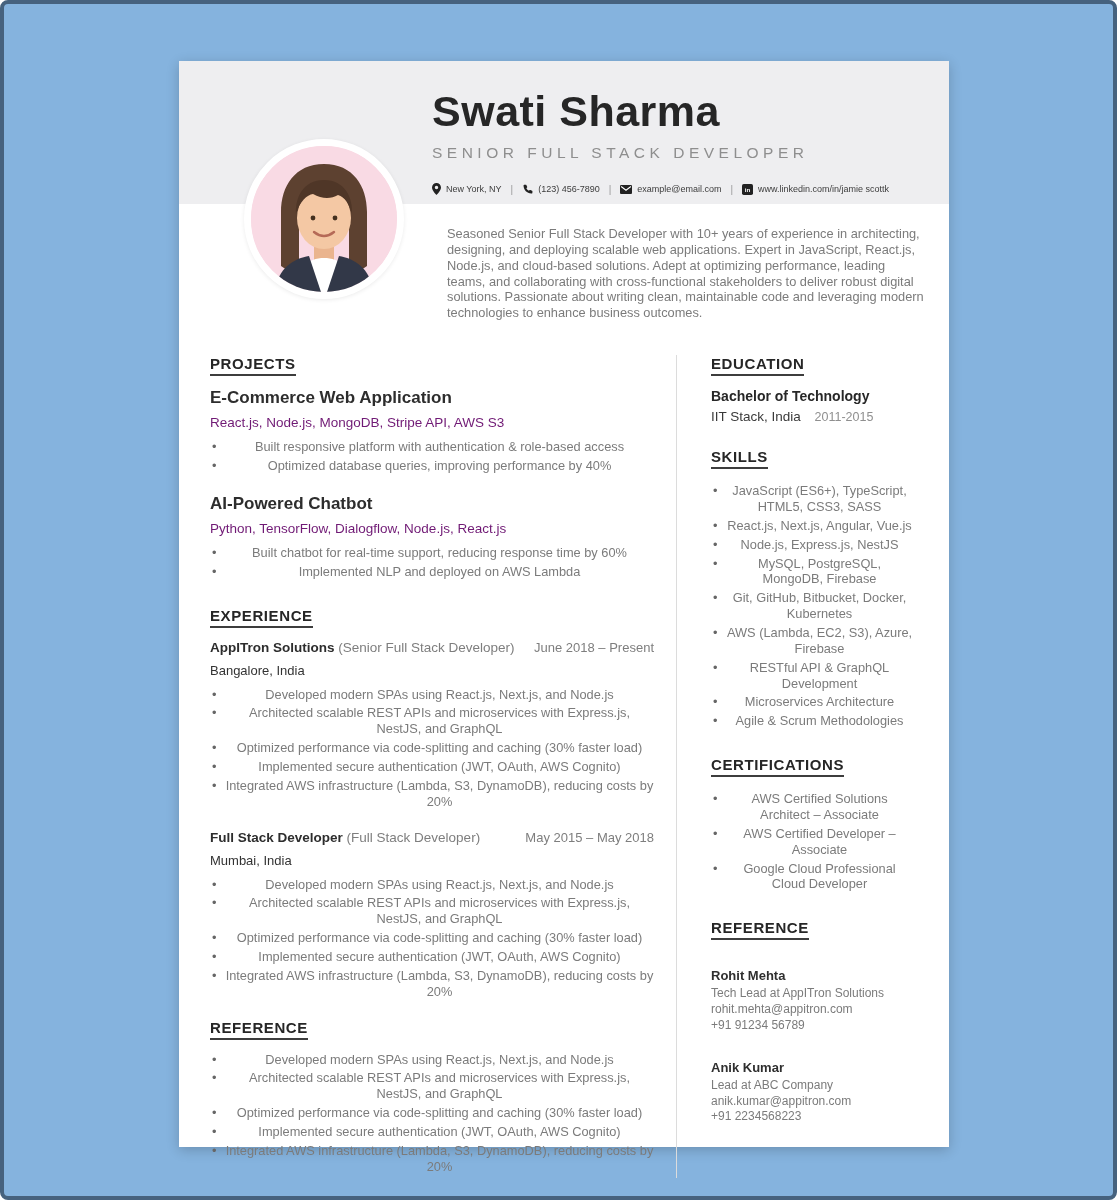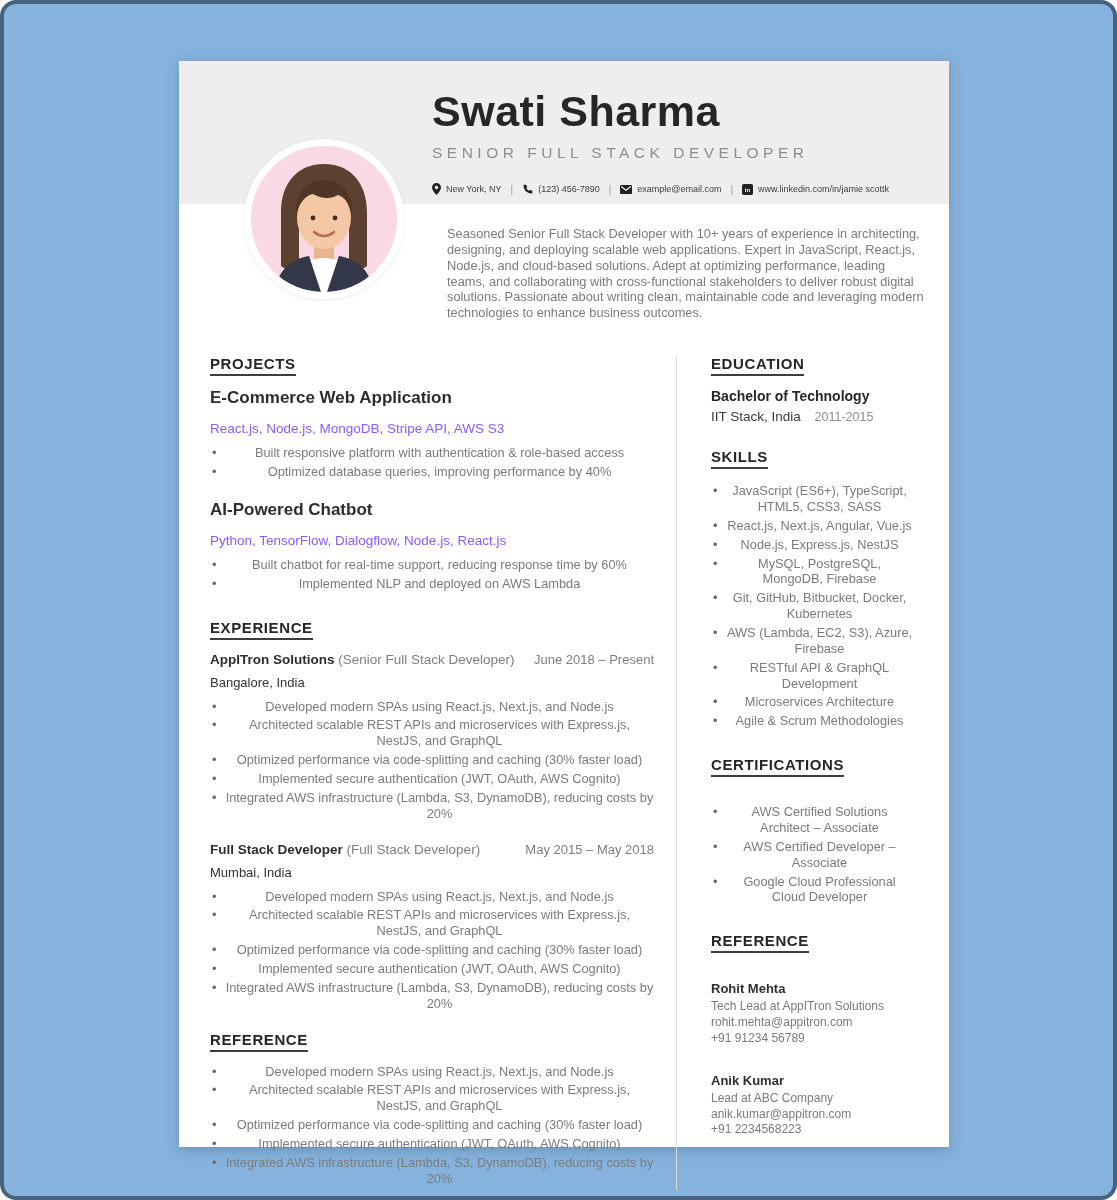--- a/index.html
+++ b/index.html
@@ -1,18 +1,18 @@
 <!DOCTYPE html>
 <html><head>
 <meta charset="utf-8">
 <style>
   html,body{margin:0;padding:0;}
   body{font-family:"Liberation Sans","DejaVu Sans",sans-serif;}
   .viewport{position:relative;width:1117px;height:1200px;box-sizing:border-box;
-    background:#85b3de;border:4px solid #46627e;border-radius:16px;overflow:hidden;}
+    background:#85b3de;border:4px solid #46627e;border-radius:8px;overflow:hidden;}
   .page{position:absolute;left:175px;top:57px;width:770px;height:1086px;background:#ffffff;
     box-shadow:0 3px 12px rgba(0,0,0,0.20);}
   
   .band{position:relative;height:143px;background:#eeeef0;}
   .photo{position:absolute;left:65px;top:78px;width:146px;height:146px;border:7px solid #ffffff;
     border-radius:50%;overflow:hidden;background:#f9dae4;z-index:2;box-shadow:0 1px 4px rgba(0,0,0,0.08);}
   .head-text{position:absolute;left:253px;top:28px;white-space:nowrap;}
   .name{font-size:43px;font-weight:800;color:#262626;letter-spacing:0.5px;line-height:1.05;}
   .job-title{margin-top:10px;font-size:15.5px;font-weight:400;letter-spacing:4.5px;color:#8e8e8e;}
   .contact{margin-top:21px;display:flex;align-items:center;font-size:9px;color:#3c3c3c;}
@@ -22,21 +22,21 @@
   .c-sep::before{content:"|";}
   
   .summary{margin:22px 0 0 268px;width:480px;font-size:12.8px;color:#7b7b7b;line-height:1.24;}
   
   .cols{display:flex;margin-top:34px;padding-left:31px;box-sizing:border-box;}
   .col-left{width:466px;padding-right:22px;box-sizing:border-box;flex:none;}
   .col-right{flex:1;border-left:1px solid #dcdcdc;padding-left:34px;padding-right:36px;min-height:710px;}
   .sec{display:inline-block;font-size:15px;font-weight:800;color:#262626;letter-spacing:0.6px;
     border-bottom:2px solid #3d3d3d;padding-bottom:2px;margin:0 0 12px 0;}
   .proj-title{font-size:17px;font-weight:700;color:#2d2d2d;}
-  .proj-stack{margin-top:13px;font-size:13.5px;color:#8b5cf6;}
+  .proj-stack{margin-top:7px;font-size:13.5px;color:#701a75;}
   ul.b{list-style:none;margin:9px 0 0 0;padding:0;text-align:center;}
   ul.b li{position:relative;padding-left:15px;font-size:12.8px;color:#7b7b7b;line-height:1.24;margin-bottom:3px;}
   ul.b li::before{content:"\2022";position:absolute;left:2px;top:0;color:#666666;}
   .mt20{margin-top:20px;}
   .mt24{margin-top:24px;}
   .mt16{margin-top:16px;}
   .xp-head{display:flex;justify-content:space-between;align-items:baseline;}
   .xp-title{font-size:13.5px;font-weight:700;color:#2d2d2d;}
   .xp-role{font-weight:400;color:#7e7e7e;}
   .xp-date{font-size:13px;color:#7e7e7e;flex:none;margin-left:10px;}
@@ -217,21 +217,21 @@
           <li>Node.js, Express.js, NestJS</li>
           <li>MySQL, PostgreSQL, MongoDB, Firebase</li>
           <li>Git, GitHub, Bitbucket, Docker, Kubernetes</li>
           <li>AWS (Lambda, EC2, S3), Azure, Firebase</li>
           <li>RESTful API &amp; GraphQL Development</li>
           <li>Microservices Architecture</li>
           <li>Agile &amp; Scrum Methodologies</li>
         </ul>
 
         <h2 class="sec mt24">CERTIFICATIONS</h2>
-        <ul class="b" style="margin-top:15px;">
+        <ul class="b" style="margin-top:2px;">
           <li>AWS Certified Solutions Architect – Associate</li>
           <li>AWS Certified Developer – Associate</li>
           <li>Google Cloud Professional Cloud Developer</li>
         </ul>
 
         <h2 class="sec mt24">REFERENCE</h2>
         <div class="ref">
           <div class="ref-name">Rohit Mehta</div>
           <div class="ref-line">Tech Lead at AppITron Solutions</div>
           <div class="ref-line">rohit.mehta@appitron.com</div>

